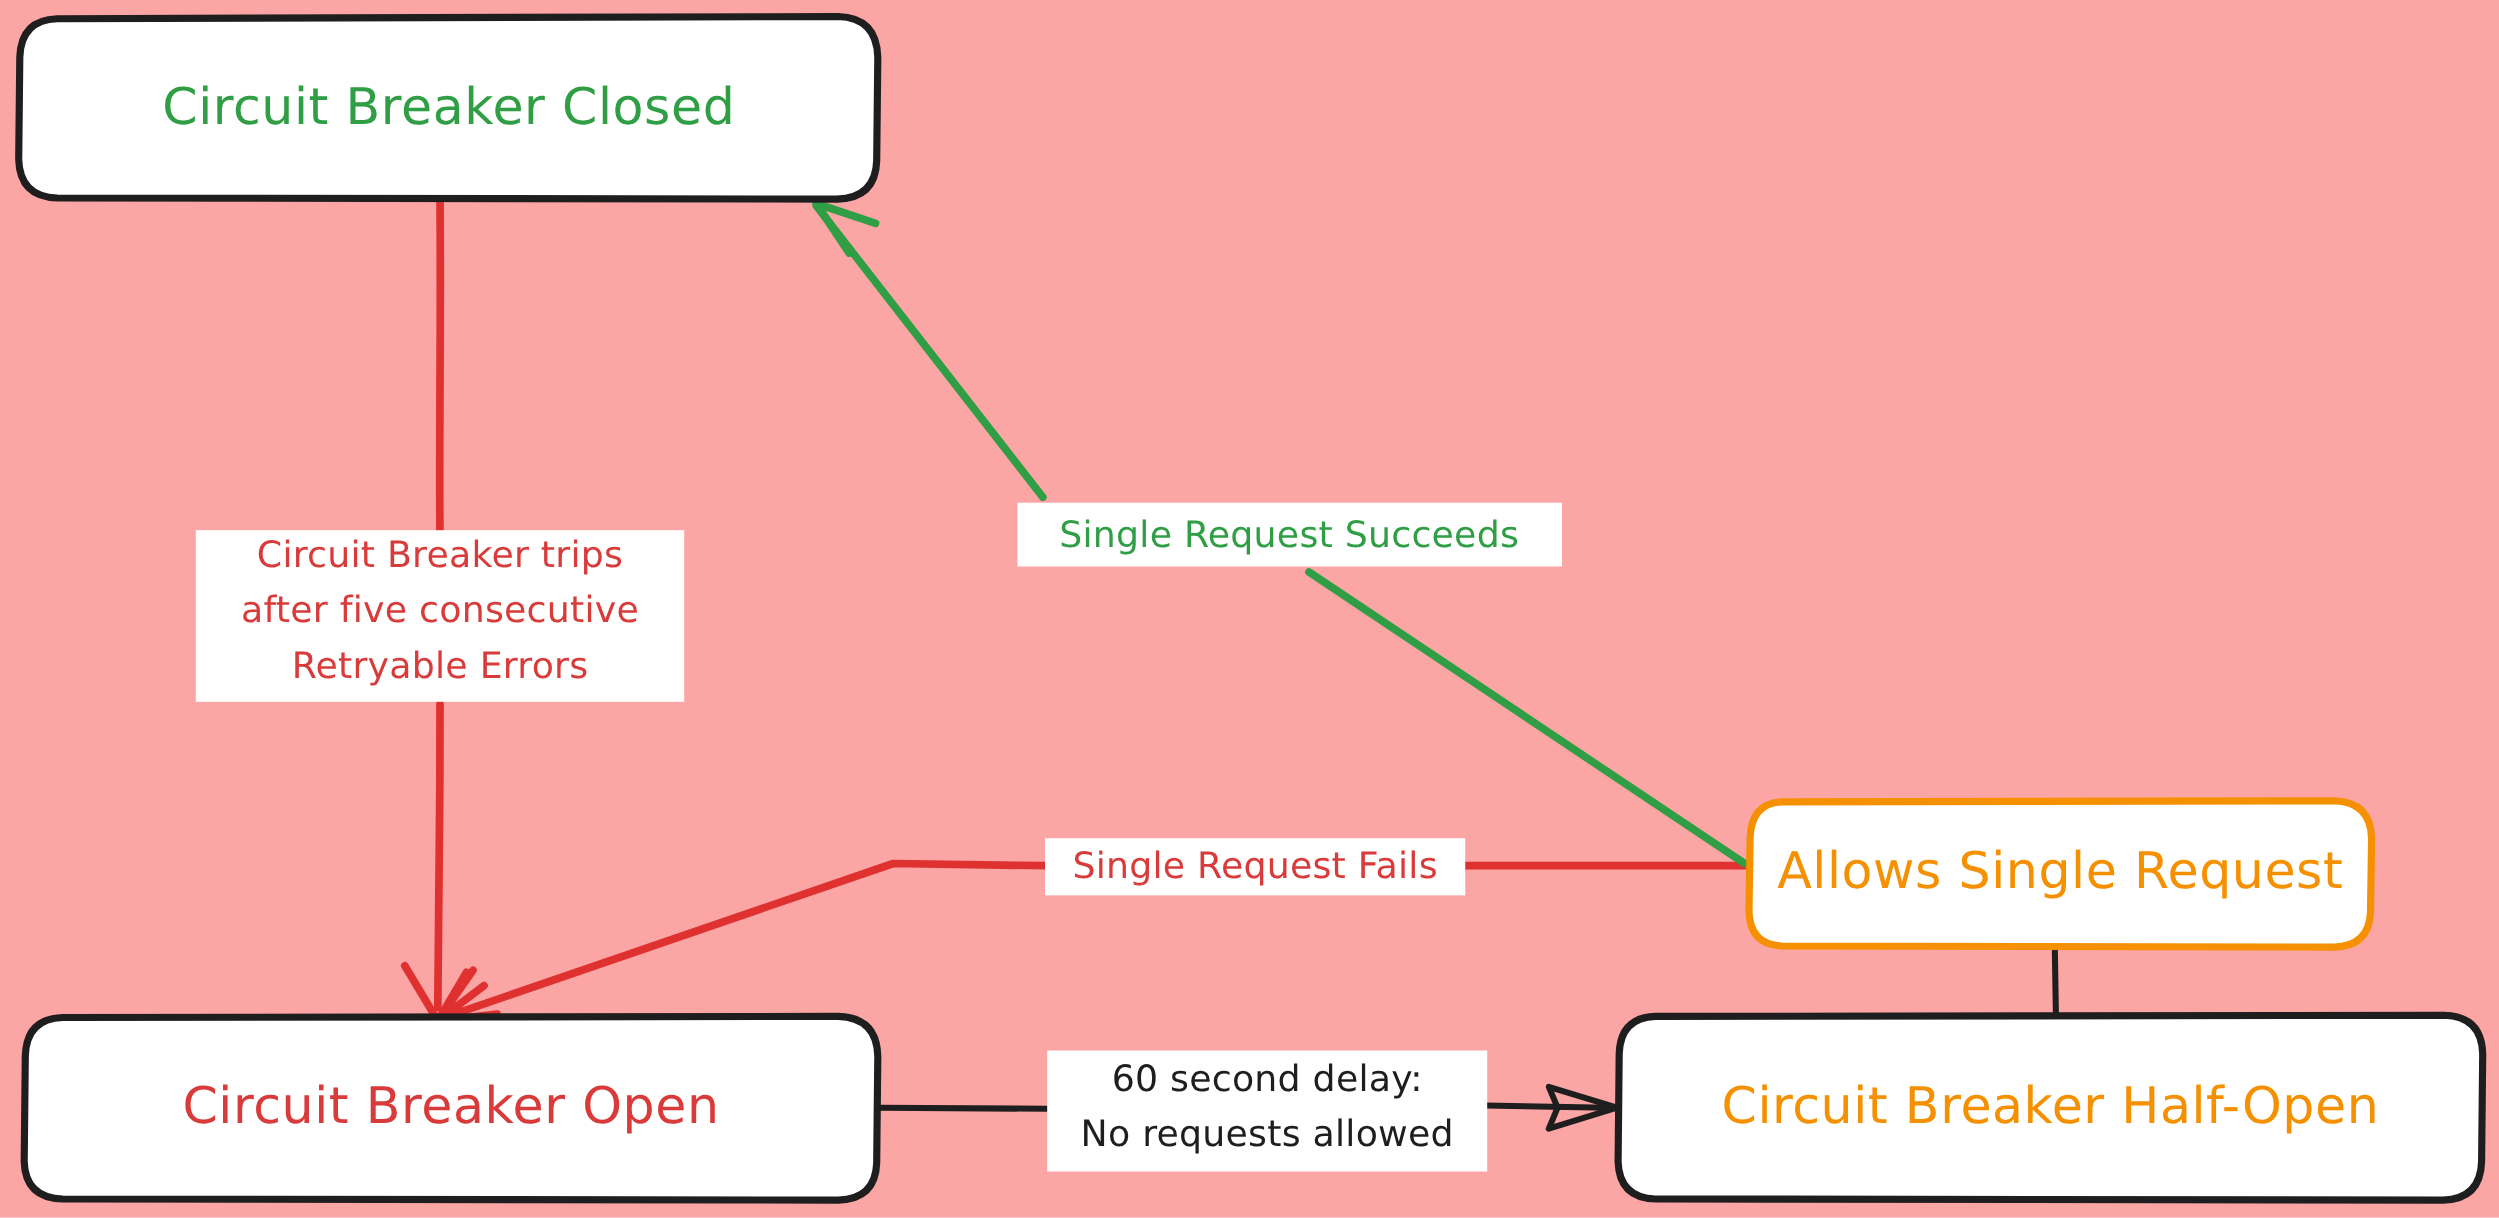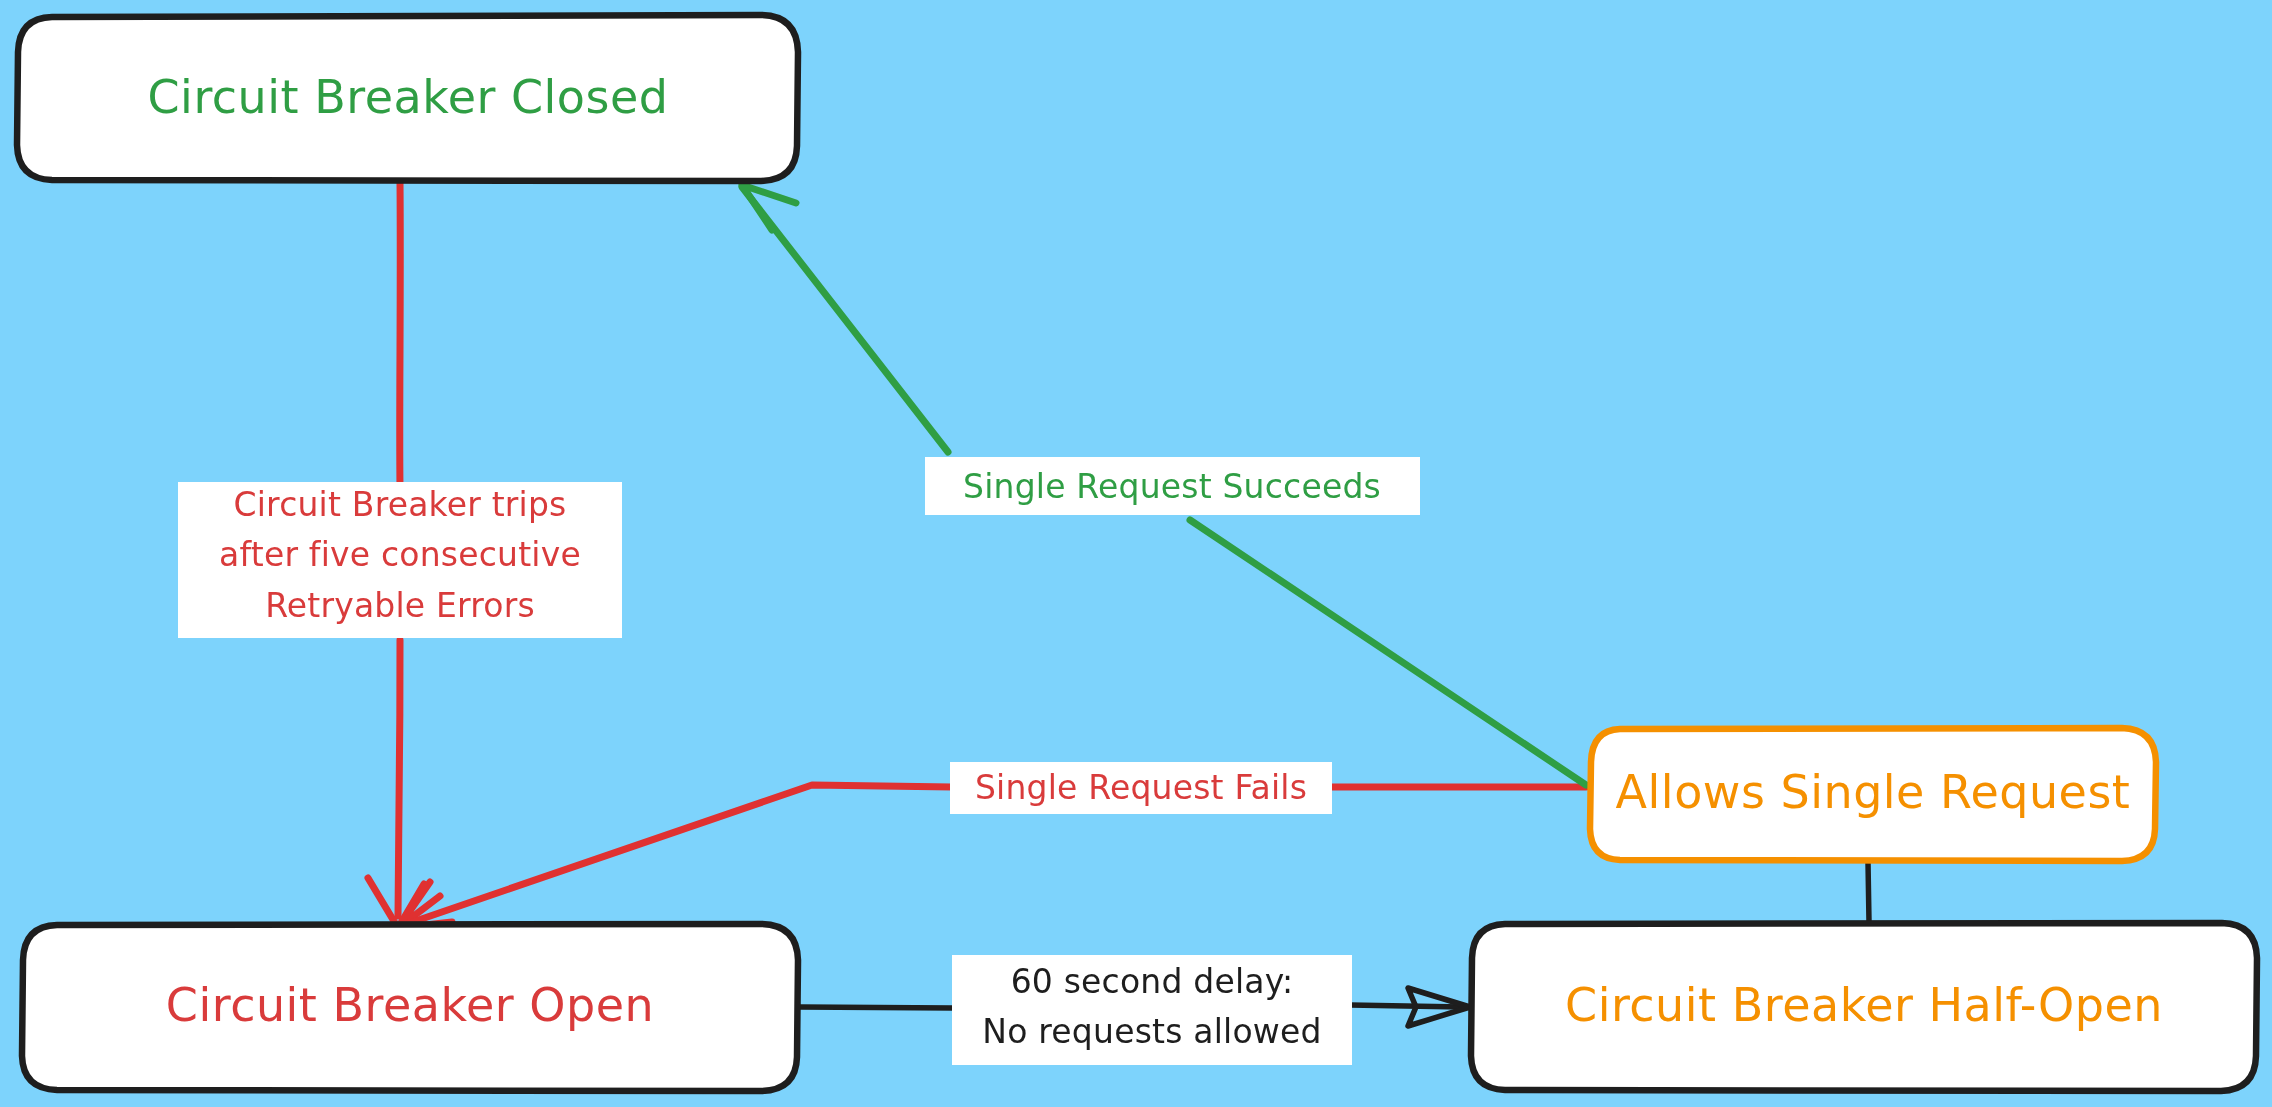--- a/index.html
+++ b/index.html
@@ -10,21 +10,21 @@
   body {
     width: 2272px;
     height: 1107px;
     font-family: "DejaVu Sans", sans-serif;
     overflow: hidden;
   }
   #diagram-root {
     position: relative;
     width: 2272px;
     height: 1107px;
-    background: #7dd3fc;
+    background: #fca5a5;
   }
   svg.canvas {
     position: absolute;
     top: 0;
     left: 0;
     width: 2272px;
     height: 1107px;
   }
   .node-label {
     font-family: "DejaVu Sans", sans-serif;

